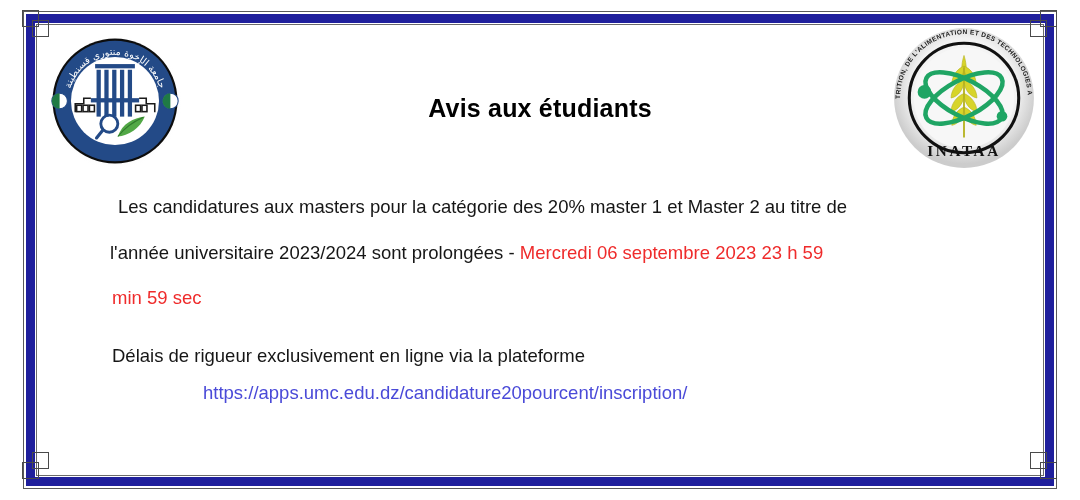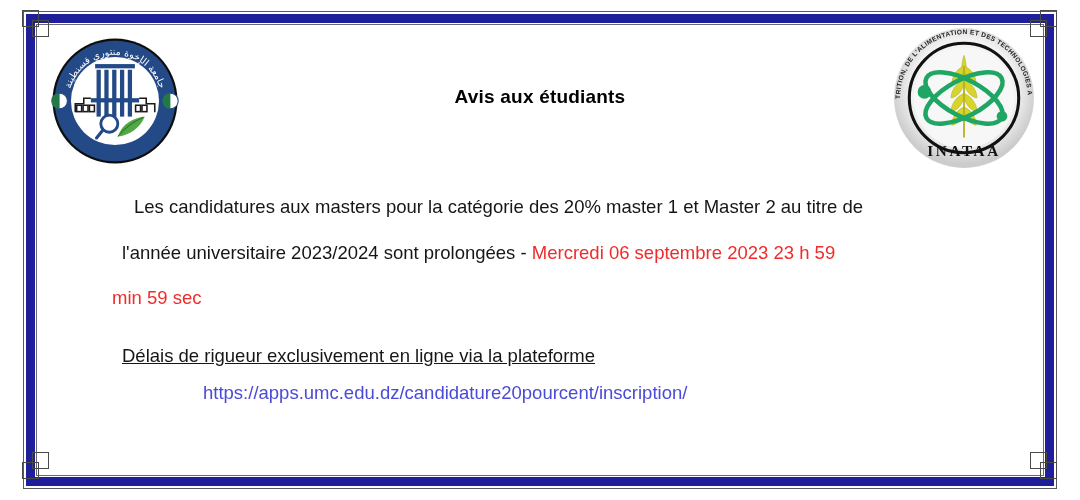--- a/index.html
+++ b/index.html
@@ -72,45 +72,45 @@
   .logo-right {
     position: absolute;
     left: 888px; top: 22px;
     width: 152px; height: 152px;
   }
   .logo-left svg, .logo-right svg { display: block; width: 100%; height: 100%; }
 
   
   .headline {
     position: absolute;
-    left: 0; top: 86px;
+    left: 0; top: 94px;
     width: 1080px;
     text-align: center;
-    font-size: 19px;
+    font-size: 25px;
     font-weight: bold;
     color: #000000;
     letter-spacing: 0.2px;
   }
 
   
   .body-block {
     position: absolute;
     left: 110px; top: 198px;
     width: 890px;
   }
   .line {
     font-size: 18.5px;
     color: #161616;
     line-height: 1;
     white-space: nowrap;
   }
-  .l1 { margin-left: 24px; margin-bottom: 27px; }
-  .l2 { margin-left: 12px; margin-bottom: 27px; }
+  .l1 { margin-left: 8px; margin-bottom: 27px; }
+  .l2 { margin-left: 0; margin-bottom: 27px; }
   .l3 { margin-left: 2px; margin-bottom: 39px; }
-  .l4 { margin-left: 12px; text-decoration: underline; }
+  .l4 { margin-left: 2px; }
   .red  { color: #ef2b2b; }
   .black{ color: #161616; }
 
   .url-line {
     position: absolute;
     left: 203px; top: 382px;
     font-size: 18.5px;
     color: #4a4ad8;
     white-space: nowrap;
   }

